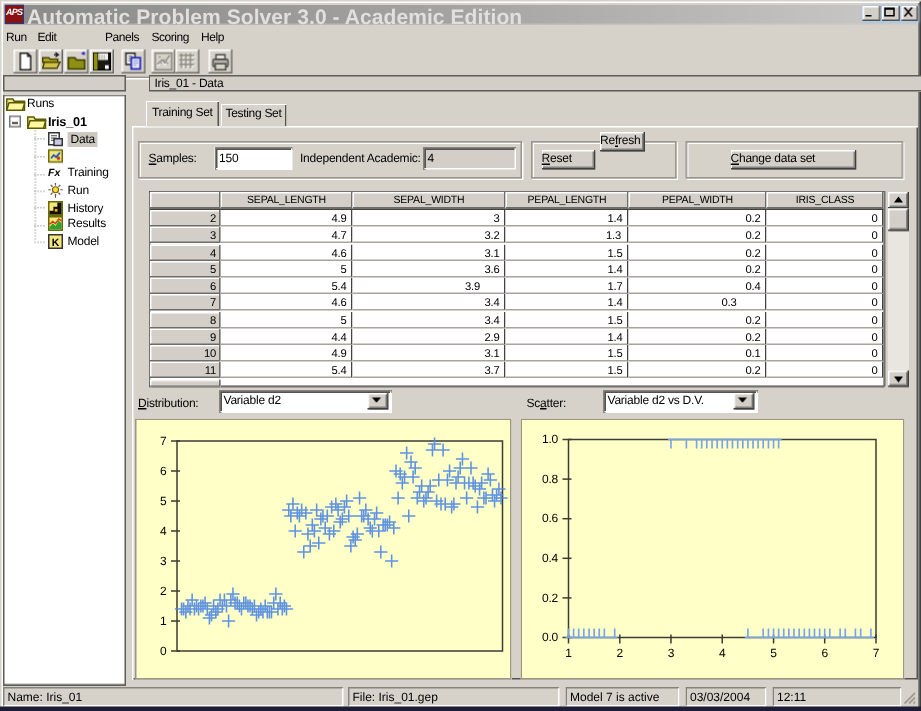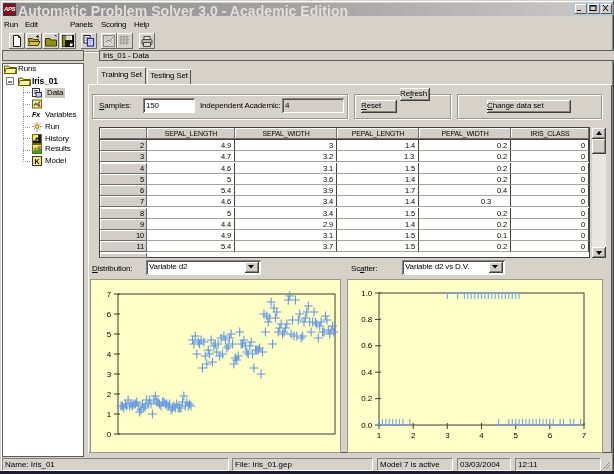--- a/index.html
+++ b/index.html
@@ -149,21 +149,21 @@
 <div class="ti" style="left:42px;top:24px;background:#cdc9c1;padding:0 2px;">Data</div>
 <div style="position:absolute;left:20px;top:40px;width:7px;height:1px;background-image:linear-gradient(90deg,#9a9a9a 1px,transparent 1px);background-size:2px 1px;"></div>
 <div class="ti" style="left:29px;top:35px;width:14px;"><svg width="10" height="10" viewBox="0 0 10 10">
         <rect x="0.5" y="1" width="9" height="8" fill="#f5e77a" stroke="#6a6a00"></rect>
         <path d="M2 6.5 l1.8-2 1.6 1.2 2.6-3" stroke="#1a50c8" stroke-width="1.2" fill="none"></path>
         <circle cx="7" cy="6.5" r="1.2" fill="#c03020"></circle>
       </svg></div>
 <div class="ti" style="left:42px;top:35px;margin-left:42px;">Settings</div>
 <div style="position:absolute;left:20px;top:52px;width:7px;height:1px;background-image:linear-gradient(90deg,#9a9a9a 1px,transparent 1px);background-size:2px 1px;"></div>
 <div class="ti" style="left:29px;top:46px;width:14px;"><b style="font-size:7px;font-style:italic;letter-spacing:0;">Fx</b></div>
-<div class="ti" style="left:42px;top:46px;">Variables</div>
+<div class="ti" style="left:42px;top:46px;">Training</div>
 <div style="position:absolute;left:20px;top:63px;width:7px;height:1px;background-image:linear-gradient(90deg,#9a9a9a 1px,transparent 1px);background-size:2px 1px;"></div>
 <div class="ti" style="left:29px;top:58px;width:14px;"><svg width="10" height="10" viewBox="0 0 10 10">
         <circle cx="5" cy="4.5" r="2" fill="#ffe040" stroke="#806000" stroke-width="0.8"></circle>
         <path d="M5 0v1.6M5 7.4v2.4M0.2 4.5h1.6M8.2 4.5h1.6M1.8 1.3l1.2 1.2M8.2 1.3L7 2.5M1.8 7.7L3 6.5M8.2 7.7L7 6.5" stroke="#555" stroke-width="0.8"></path>
       </svg></div>
 <div class="ti" style="left:42px;top:58px;">Run</div>
 <div style="position:absolute;left:20px;top:74px;width:7px;height:1px;background-image:linear-gradient(90deg,#9a9a9a 1px,transparent 1px);background-size:2px 1px;"></div>
 <div class="ti" style="left:29px;top:70px;width:14px;"><svg width="10" height="10" viewBox="0 0 10 10">
         <rect x="0.5" y="0.5" width="9" height="9" fill="#f5e77a" stroke="#6a6a00"></rect>
         <path d="M1 9 V6.5 h2.6 V3.8 h2.6 V1 h2.8 V9 z" fill="#111"></path>
@@ -226,21 +226,21 @@
 <div class="cell" style="left:319px;top:34.5px;width:92px;height:11.25px;padding-right:3px;">0.2</div>
 <div class="cell" style="left:411px;top:34.5px;width:78px;height:11.25px;padding-right:3px;">0</div>
 <div class="cell rh" style="left:0px;top:45.8px;width:47px;height:11.25px;padding-right:3px;">5</div>
 <div class="cell" style="left:47px;top:45.8px;width:88px;height:11.25px;padding-right:3px;">5</div>
 <div class="cell" style="left:135px;top:45.8px;width:102px;height:11.25px;padding-right:3px;">3.6</div>
 <div class="cell" style="left:237px;top:45.8px;width:82px;height:11.25px;padding-right:3px;">1.4</div>
 <div class="cell" style="left:319px;top:45.8px;width:92px;height:11.25px;padding-right:3px;">0.2</div>
 <div class="cell" style="left:411px;top:45.8px;width:78px;height:11.25px;padding-right:3px;">0</div>
 <div class="cell rh" style="left:0px;top:57.0px;width:47px;height:11.25px;padding-right:3px;">6</div>
 <div class="cell" style="left:47px;top:57.0px;width:88px;height:11.25px;padding-right:3px;">5.4</div>
-<div class="cell" style="left:135px;top:57.0px;width:102px;height:11.25px;padding-right:3px;">3.9</div>
+<div class="cell" style="left:135px;top:57.0px;width:102px;height:11.25px;padding-right:16px;">3.9</div>
 <div class="cell" style="left:237px;top:57.0px;width:82px;height:11.25px;padding-right:3px;">1.7</div>
 <div class="cell" style="left:319px;top:57.0px;width:92px;height:11.25px;padding-right:3px;">0.4</div>
 <div class="cell" style="left:411px;top:57.0px;width:78px;height:11.25px;padding-right:3px;">0</div>
 <div class="cell rh" style="left:0px;top:68.2px;width:47px;height:11.25px;padding-right:3px;">7</div>
 <div class="cell" style="left:47px;top:68.2px;width:88px;height:11.25px;padding-right:3px;">4.6</div>
 <div class="cell" style="left:135px;top:68.2px;width:102px;height:11.25px;padding-right:3px;">3.4</div>
 <div class="cell" style="left:237px;top:68.2px;width:82px;height:11.25px;padding-right:3px;">1.4</div>
 <div class="cell" style="left:319px;top:68.2px;width:92px;height:11.25px;padding-right:19px;">0.3</div>
 <div class="cell" style="left:411px;top:68.2px;width:78px;height:11.25px;padding-right:3px;">0</div>
 <div class="cell rh" style="left:0px;top:79.5px;width:47px;height:11.25px;padding-right:3px;">8</div>

